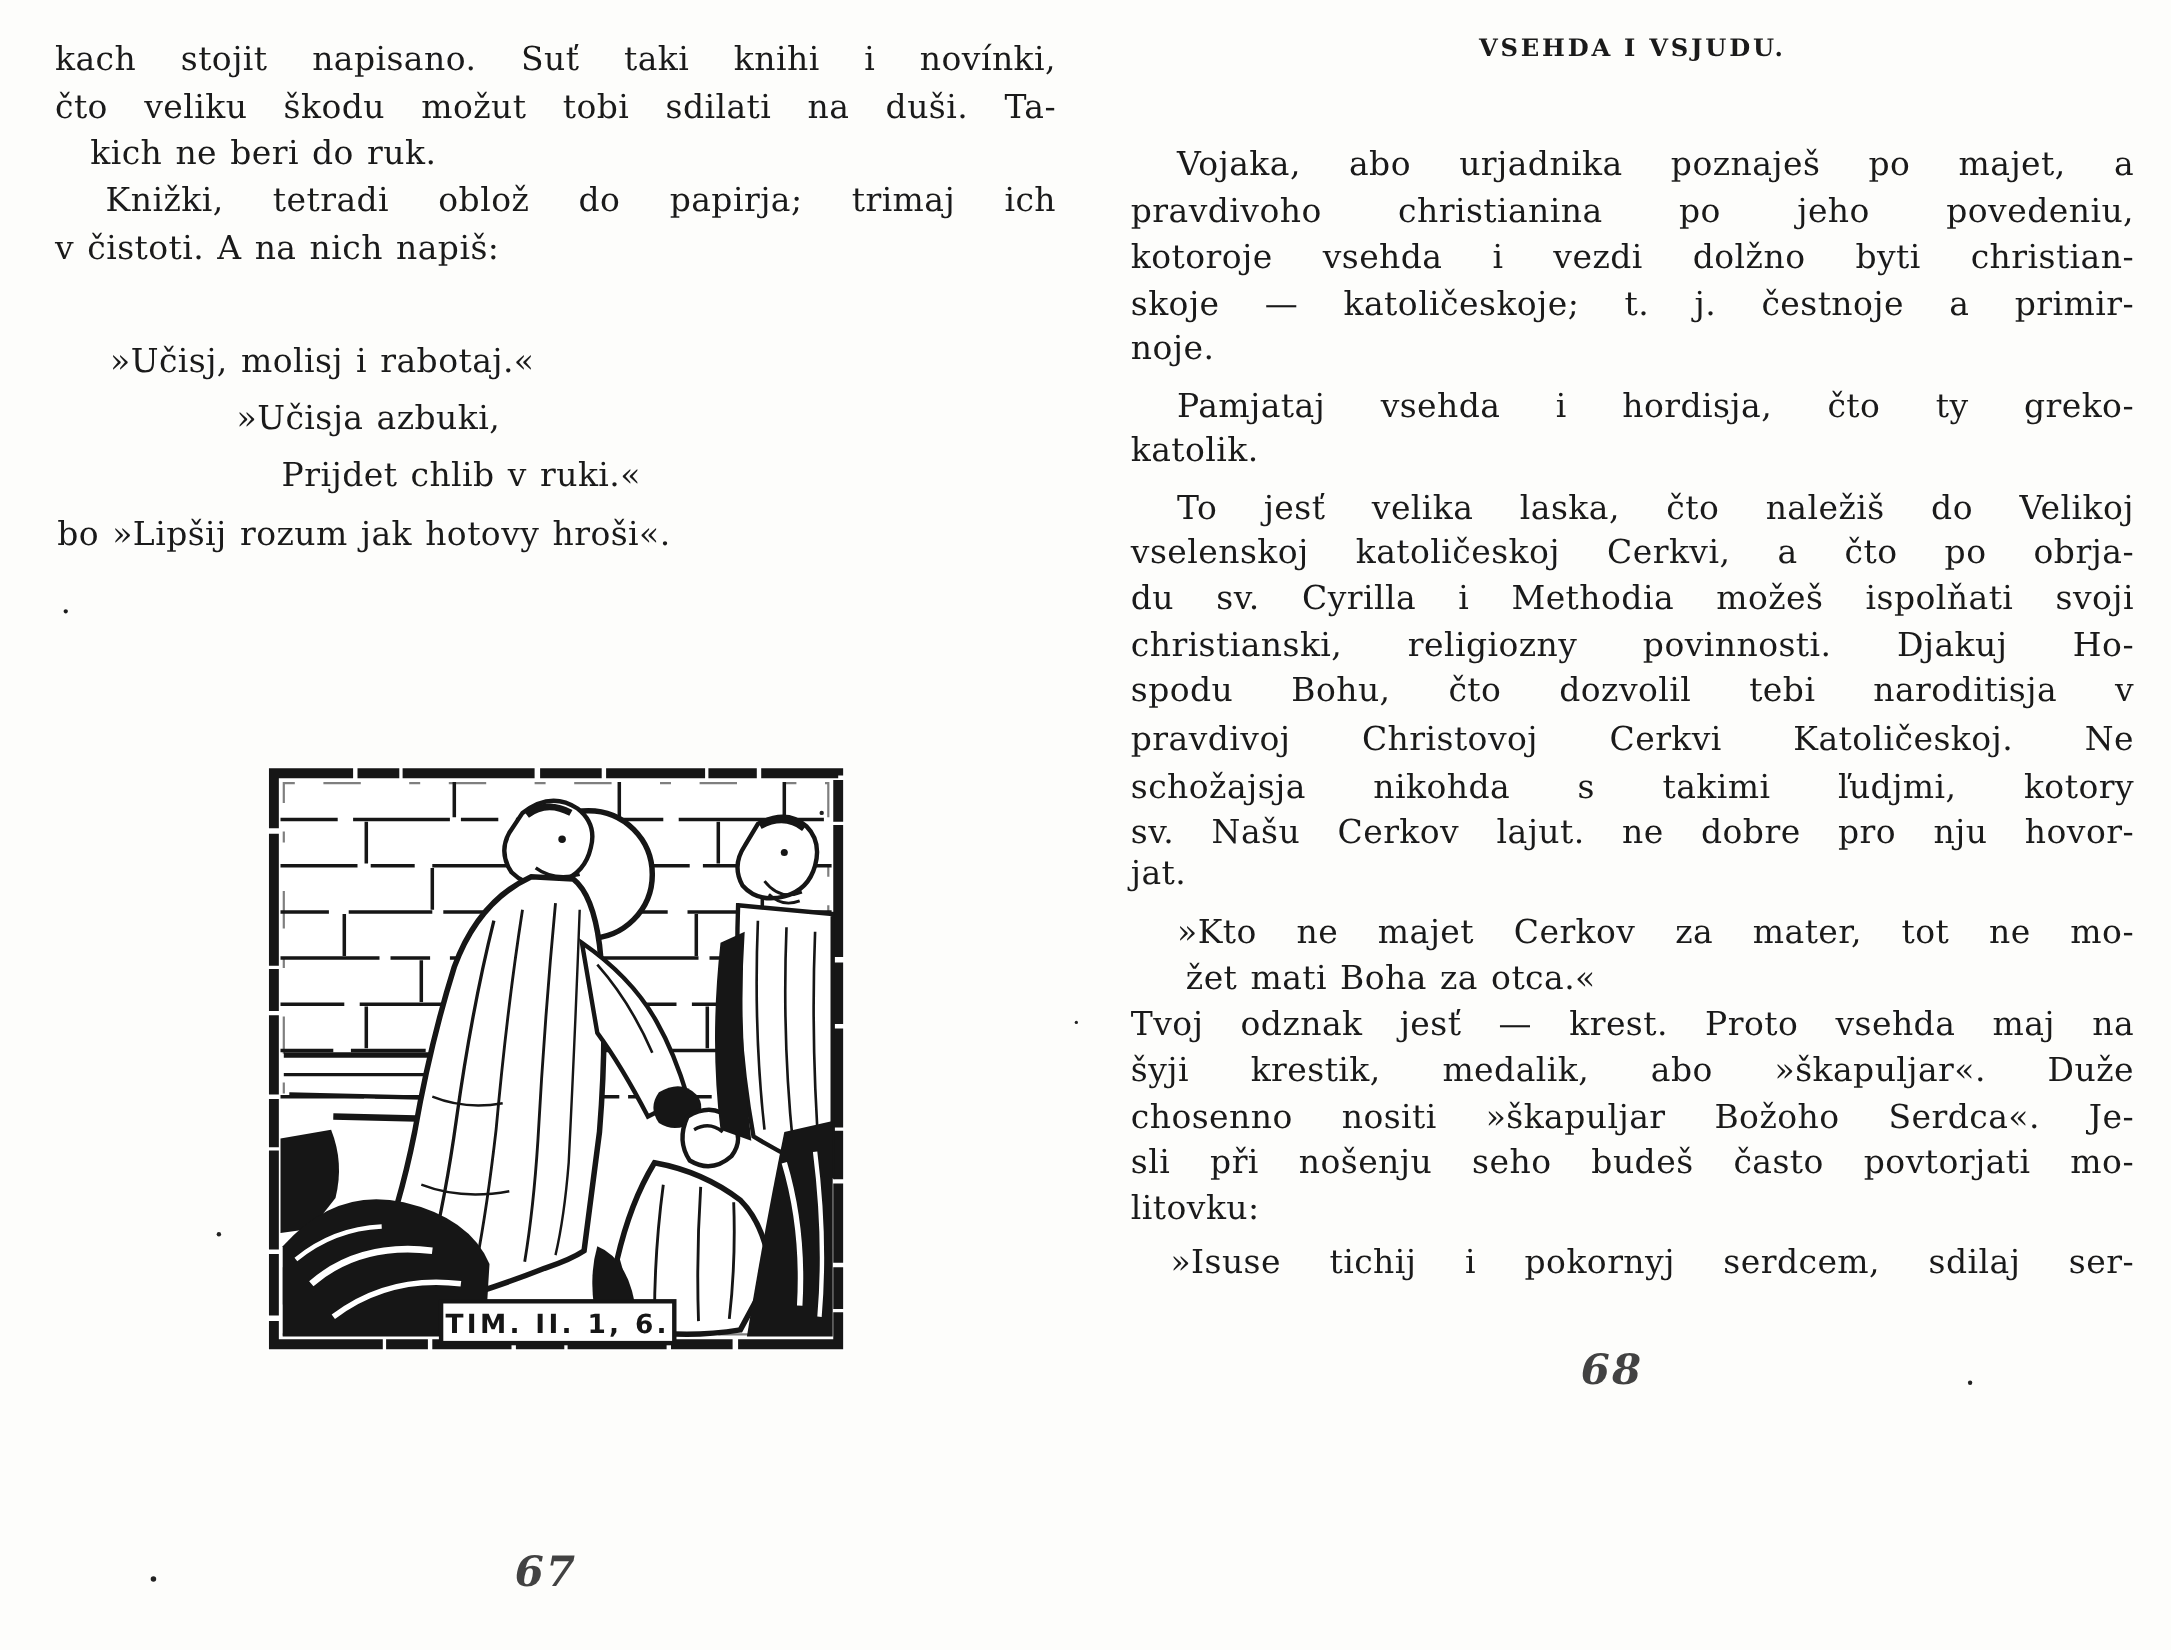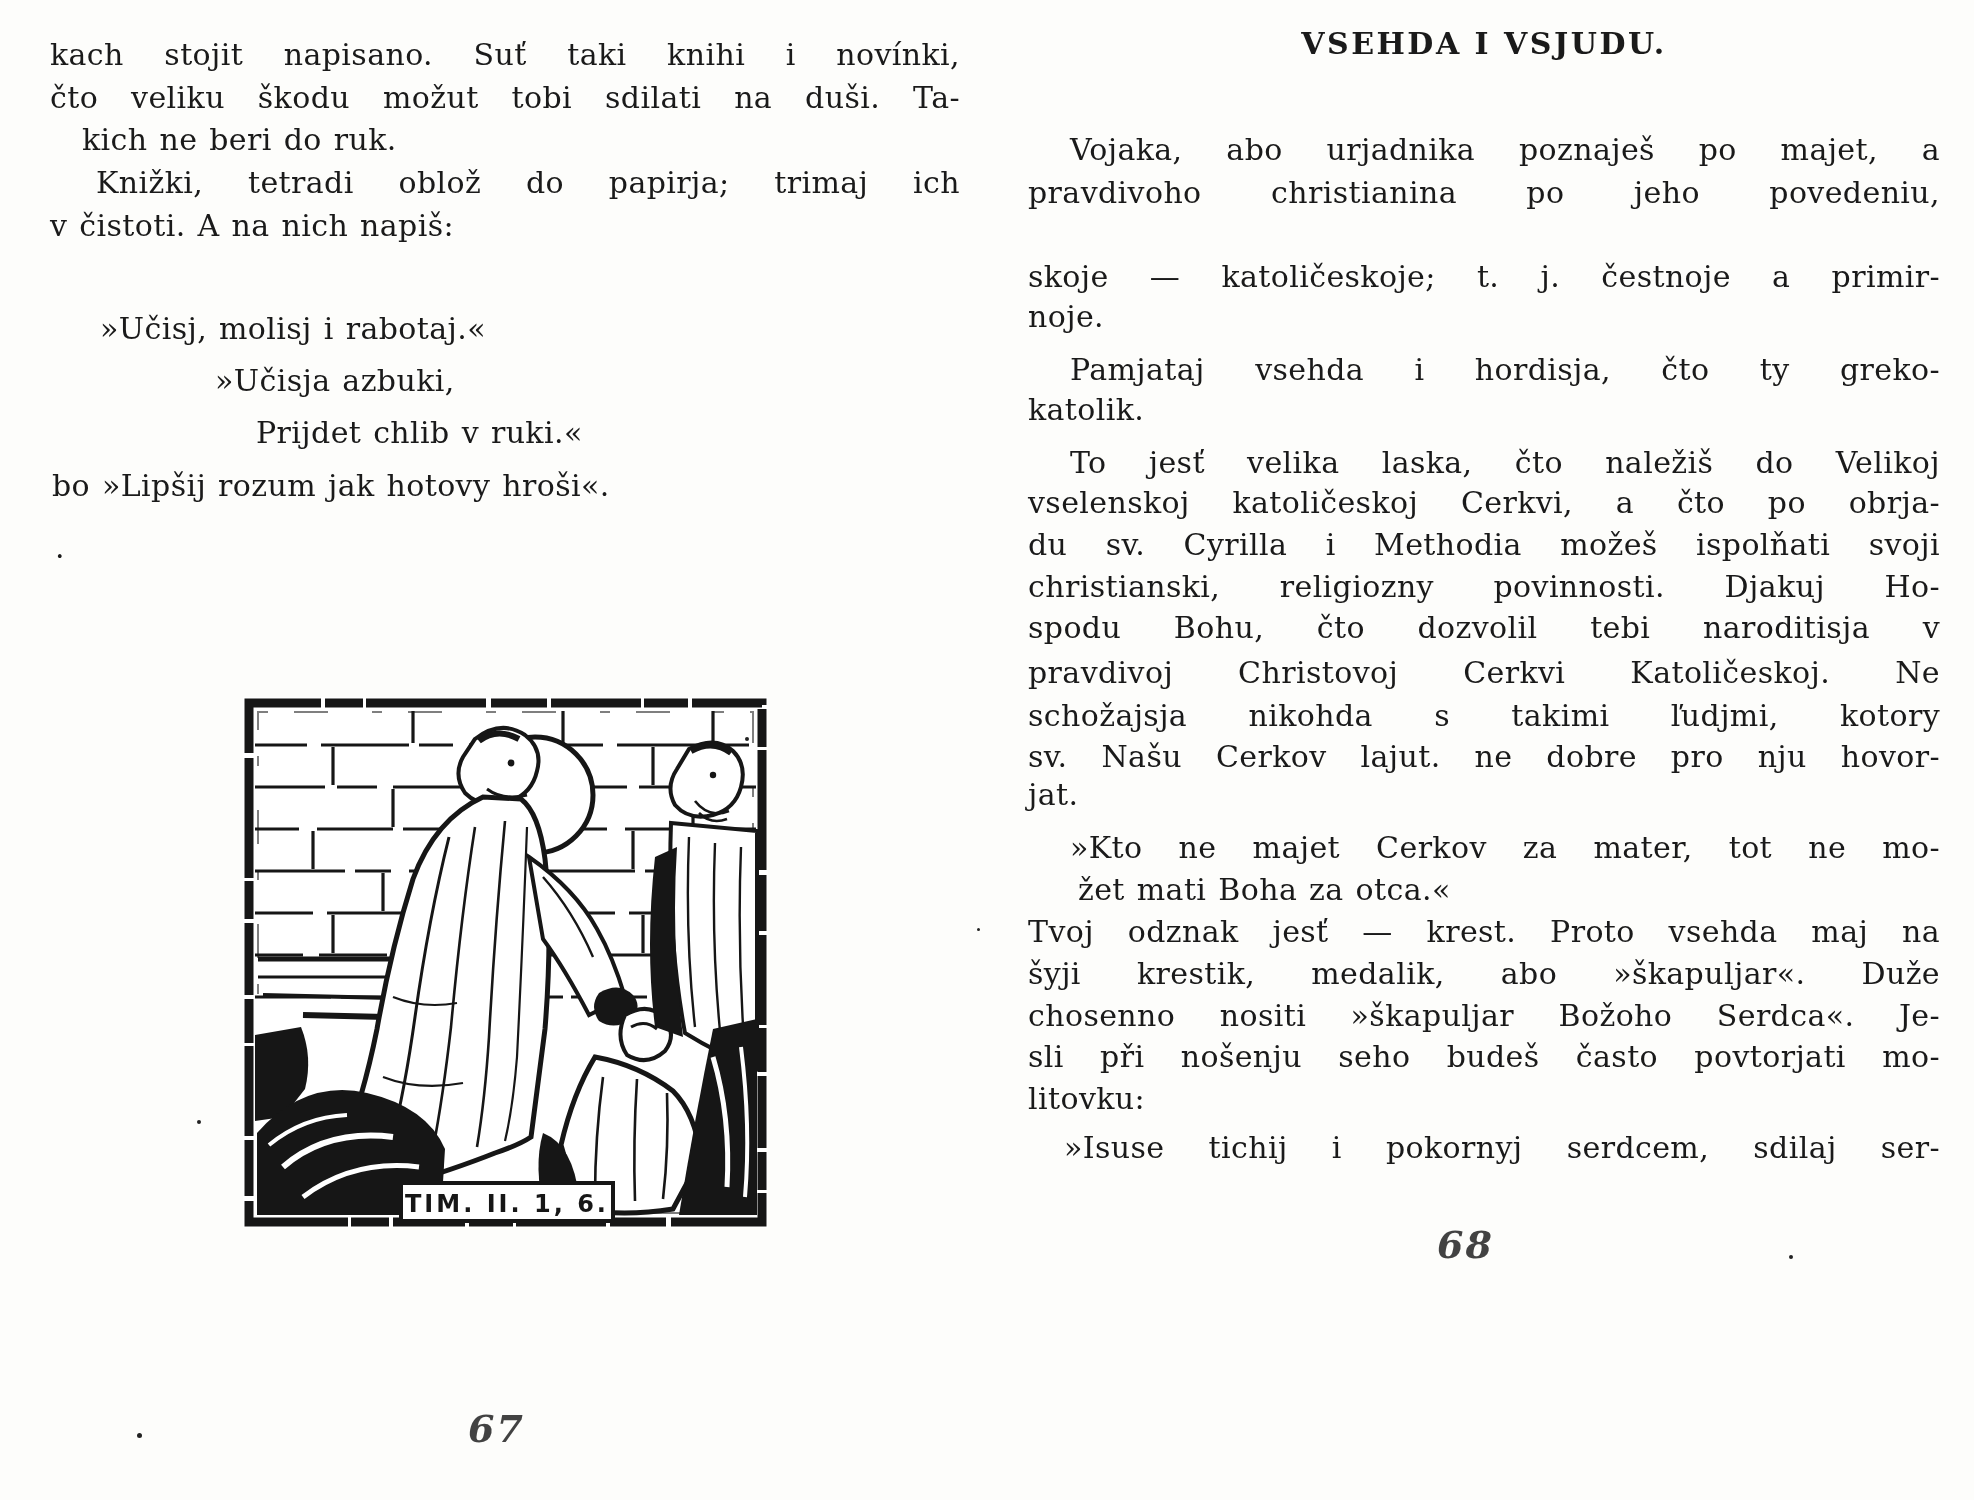--- a/index.html
+++ b/index.html
@@ -10,21 +10,21 @@
   .page-region{position:absolute;inset:0;}
   .tl{
     position:absolute;height:44px;line-height:44px;font-size:30px;
     letter-spacing:.4px;word-spacing:2px;white-space:pre;
   }
   .tl.just{
     text-align:justify;text-align-last:justify;white-space:normal;
   }
   .heading{
     position:absolute;left:1028px;top:18px;width:912px;height:52px;
-    line-height:52px;text-align:center;font-weight:bold;font-size:30px;
+    line-height:52px;text-align:center;font-weight:bold;font-size:22px;
     letter-spacing:2.5px;
   }
   .pagenum{
     position:absolute;font-size:38px;font-weight:bold;font-style:italic;
     letter-spacing:2px;opacity:.82;
   }
   #pagenum-left{left:468px;top:1406px;}
   #pagenum-right{left:1437px;top:1222px;}
   .speck{position:absolute;background:#222;border-radius:50%;}
   #illustration{position:absolute;left:243px;top:697px;width:525px;height:531px;}
@@ -156,20 +156,21 @@
       <div class="tl" style="left: 55px; top: 526px;">.</div>
     </div>
 
   <div class="page-region" id="page-right">
 
     <div class="heading">VSEHDA I VSJUDU.</div>
 
     <div class="pagenum" id="pagenum-right">68</div>
   <div class="tl just" style="left: 1028px; top: 128px; width: 912px; text-indent: 42px;">Vojaka, abo urjadnika poznaješ po majet, a</div>
       <div class="tl just" style="left: 1028px; top: 171px; width: 912px;">pravdivoho christianina po jeho povedeniu,</div>
+      <div class="tl just" style="left: 1028px; top: 213px; width: 912px;">kotoroje vsehda i vezdi dolžno byti christian-</div>
       <div class="tl just" style="left: 1028px; top: 255px; width: 912px;">skoje — katoličeskoje; t. j. čestnoje a primir-</div>
       <div class="tl" style="left: 1028px; top: 295px; text-align: right;">noje.</div>
       <div class="tl just" style="left: 1028px; top: 348px; width: 912px; text-indent: 42px;">Pamjataj vsehda i hordisja, čto ty greko-</div>
       <div class="tl" style="left: 1028px; top: 388px;">katolik.</div>
       <div class="tl just" style="left: 1028px; top: 441px; width: 912px; text-indent: 42px;">To jesť velika laska, čto naležiš do Velikoj</div>
       <div class="tl just" style="left: 1028px; top: 481px; width: 912px;">vselenskoj katoličeskoj Cerkvi, a čto po obrja-</div>
       <div class="tl just" style="left: 1028px; top: 523px; width: 912px;">du sv. Cyrilla i Methodia možeš ispolňati svoji</div>
       <div class="tl just" style="left: 1028px; top: 565px; width: 912px;">christianski, religiozny povinnosti. Djakuj Ho-</div>
       <div class="tl just" style="left: 1028px; top: 606px; width: 912px;">spodu Bohu, čto dozvolil tebi naroditisja v</div>
       <div class="tl just" style="left: 1028px; top: 651px; width: 912px;">pravdivoj Christovoj Cerkvi Katoličeskoj. Ne</div>

